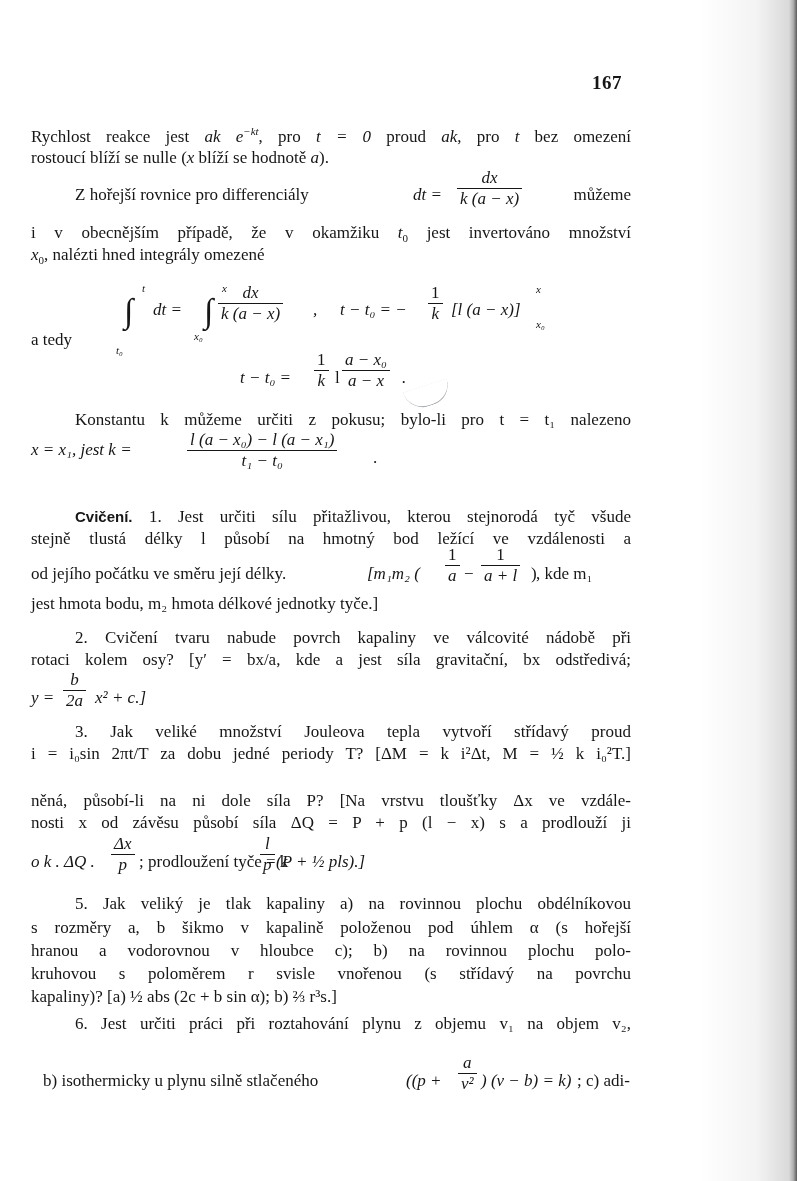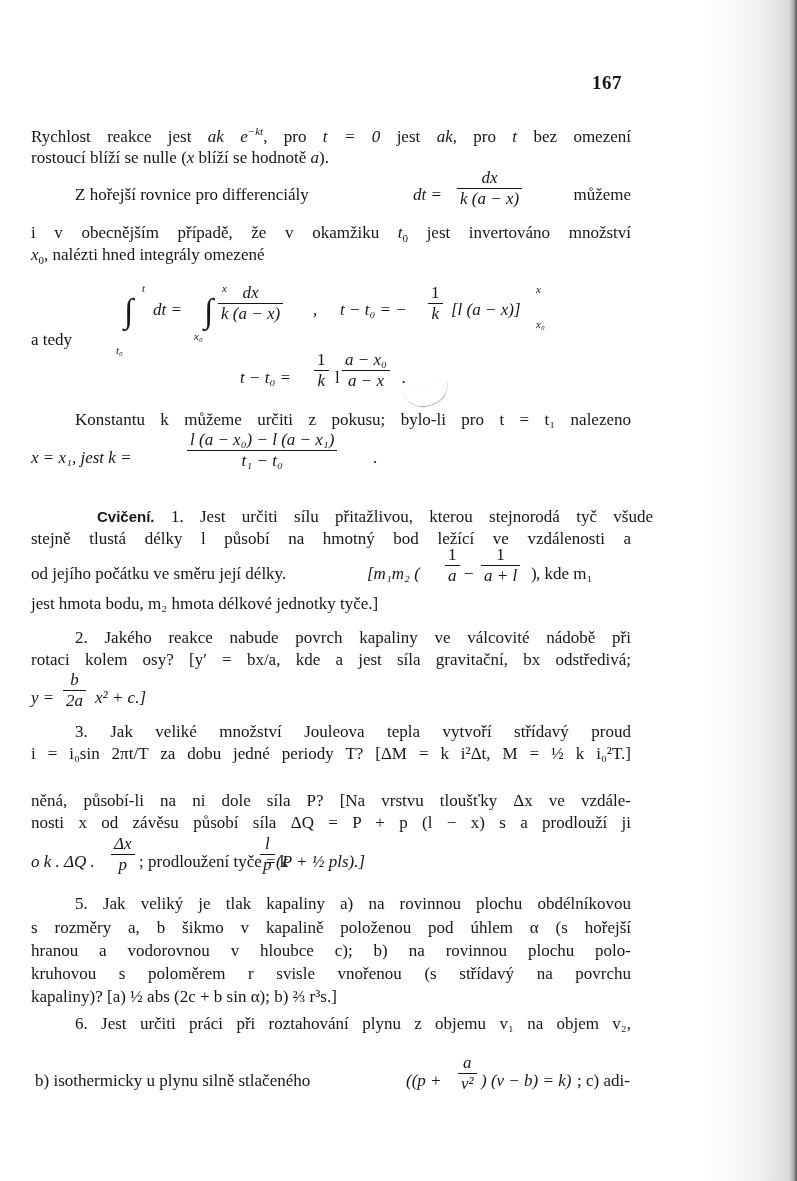--- a/index.html
+++ b/index.html
@@ -43,21 +43,21 @@
 </style>
 </head>
 <body>
 
 <div class="page">
   <div class="shadow-right"></div>
 
   <div class="pageno">167</div>
 
   <div class="line" style="top:127px;">
-    <span>Rychlost reakce jest </span><span class="m">ak e</span><sup class="m">−kt</sup><span>, pro </span><span class="m">t = 0</span><span> jest </span><span class="m">ak</span><span>, pro </span><span class="m">t</span><span> bez omezení</span>
+    <span>Rychlost reakce jest </span><span class="m">ak e</span><sup class="m">−kt</sup><span>, pro </span><span class="m">t = 0</span><span> proud </span><span class="m">ak</span><span>, pro </span><span class="m">t</span><span> bez omezení</span>
   </div>
   <div class="line last" style="top:148px;">
     <span>rostoucí blíží se nulle (</span><span class="m">x</span><span> blíží se hodnotě </span><span class="m">a</span><span>).</span>
   </div>
 
   <div class="formula" style="left:75px; top:168px; width:556px;">
     <span style="position:absolute; left:0; top:17px;">Z hořejší rovnice pro differenciály</span>
     <span class="m" style="position:absolute; left:338px; top:17px;">dt =</span>
     <span class="frac m" style="position:absolute; left:380px; top:0;">
       <span class="num">dx</span>
@@ -107,29 +107,29 @@
     <span class="frac" style="position:absolute; left:100px; top:0;">
       <span class="num">a − x₀</span>
       <span class="den">a − x</span>
     </span>
     <span style="position:absolute; left:162px; top:18px;">.</span>
   </div>
   <div class="pencil"></div>
 
   <div class="line ind" style="top:410px;">Konstantu k můžeme určiti z pokusu; bylo-li pro t = t₁ nalezeno</div>
   <div class="formula" style="left:31px; top:430px;">
-    <span class="m" style="position:absolute; left:0; top:18px; width:170px;">x = x₁,  jest  k =</span>
+    <span class="m" style="position:absolute; left:0; top:10px; width:170px;">x = x₁,  jest  k =</span>
     <span class="frac m" style="position:absolute; left:154px; top:0;">
       <span class="num">l (a − x₀) − l (a − x₁)</span>
       <span class="den">t₁ − t₀</span>
     </span>
     <span style="position:absolute; left:342px; top:18px;">.</span>
   </div>
 
-  <div class="line ind" style="top:507px;margin-left:22px;">
+  <div class="line ind" style="top:507px;">
     <span class="b">Cvičení.</span> <span>1.</span> <span>Jest určiti sílu přitažlivou, kterou stejnorodá tyč všude</span>
   </div>
   <div class="line" style="top:529px;">stejně tlustá délky l působí na hmotný bod ležící ve vzdálenosti a</div>
   <div class="formula" style="left:31px; top:545px; width:600px; height:44px;">
     <span style="position:absolute; left:0; top:19px;">od jejího počátku ve směru její délky.</span>
     <span class="m" style="position:absolute; left:336px; top:19px;">[m₁m₂ (</span>
     <span class="frac" style="position:absolute; left:412px; top:0;">
       <span class="num">1</span>
       <span class="den m">a</span>
     </span>
@@ -137,21 +137,21 @@
     <span class="frac" style="position:absolute; left:448px; top:0;">
       <span class="num">1</span>
       <span class="den m">a + l</span>
     </span>
     <span style="position:absolute; left:500px; top:19px;">)</span>
     <span style="position:absolute; left:505px; top:19px;">, kde m₁</span>
   </div>
   <div class="line last" style="top:594px;">jest hmota bodu, m₂ hmota délkové jednotky tyče.]</div>
 
   <div class="line ind" style="top:628px;">
-    <span>2.</span> <span>Jakého reakce nabude povrch kapaliny ve válcovité nádobě při</span>
+    <span>2.</span> <span>Cvičení tvaru nabude povrch kapaliny ve válcovité nádobě při</span>
   </div>
   <div class="line" style="top:650px;">rotaci kolem osy? [y′ = bx/a, kde a jest síla gravitační, bx odstředivá;</div>
   <div class="formula m" style="left:31px; top:670px;">
     <span style="position:absolute; left:0; top:18px;">y =</span>
     <span class="frac" style="position:absolute; left:30px; top:0;">
       <span class="num">b</span>
       <span class="den">2a</span>
     </span>
     <span style="position:absolute; left:64px; top:18px; width:120px;">x² + c.]</span>
   </div>
@@ -182,21 +182,21 @@
   </div>
   <div class="line" style="top:918px;">s rozměry a, b šikmo v kapalině položenou pod úhlem α (s hořejší</div>
   <div class="line" style="top:941px;">hranou a vodorovnou v hloubce c); b) na rovinnou plochu polo-</div>
   <div class="line" style="top:964px;">kruhovou s poloměrem r svisle vnořenou (s střídavý na povrchu</div>
   <div class="line last" style="top:987px;">kapaliny)? [a) ½ abs (2c + b sin α); b) ⅔ r³s.]</div>
 
   <div class="line ind" style="top:1014px;">
     <span>6.</span> <span>Jest určiti práci při roztahování plynu z objemu v₁ na objem v₂,</span>
   </div>
   <div class="formula" style="left:31px; top:1052px; width:600px; height:46px;">
-    <span style="position:absolute; left:4px; top:19px;text-align:right;">b) isothermicky u plynu silně stlačeného</span>
+    <span style="position:absolute; left:12px; top:19px;text-align:right;">b) isothermicky u plynu silně stlačeného</span>
     <span class="m" style="position:absolute; left:375px; top:19px;">((p +</span>
     <span class="frac m" style="position:absolute; left:425px; top:1px;">
       <span class="num">a</span>
       <span class="den">v²</span>
     </span>
     <span class="m" style="position:absolute; left:450px; top:19px;">) (v − b) = k)</span>
     <span style="position:absolute; left:546px; top:19px;">; c) adi-</span>
   </div>
 </div>
 

